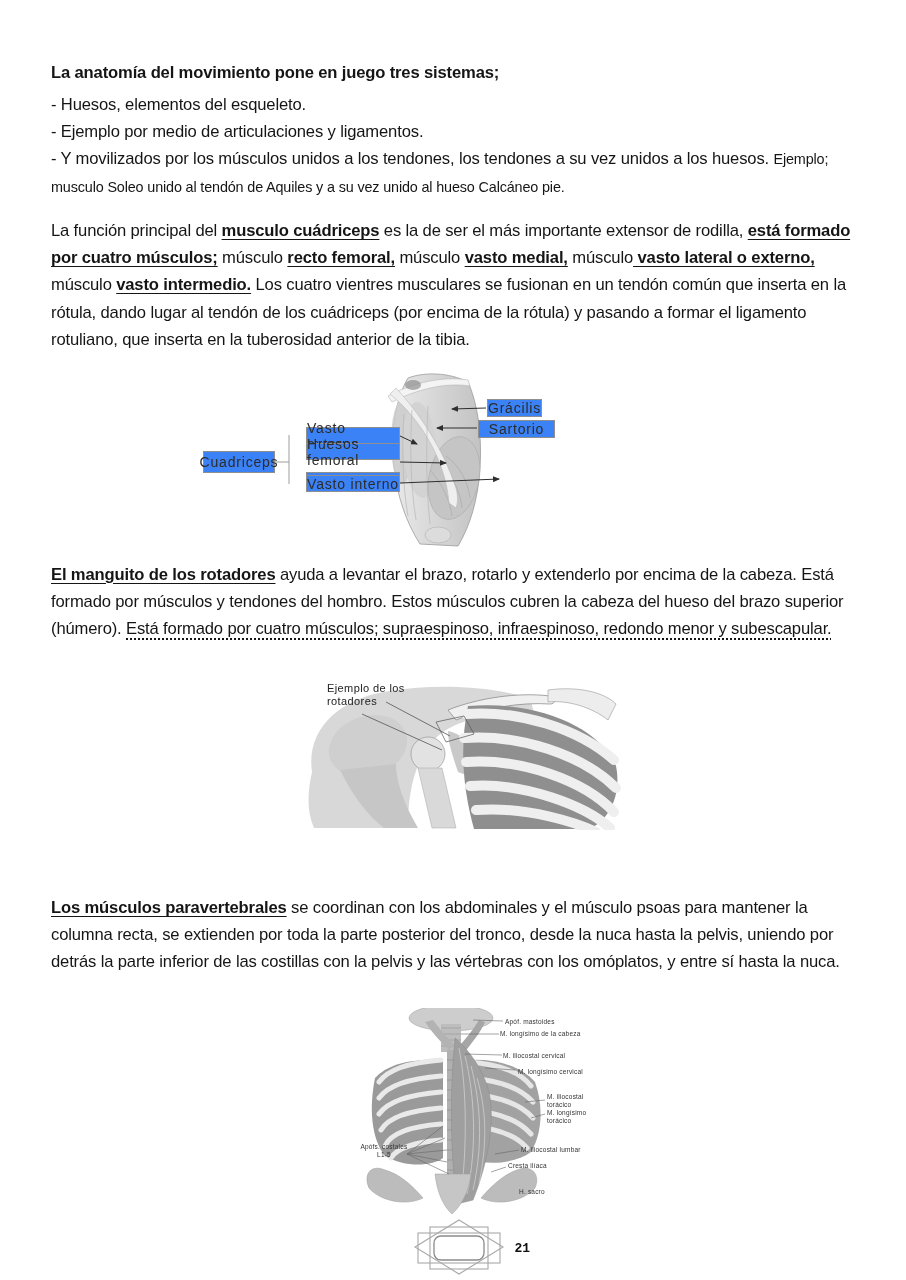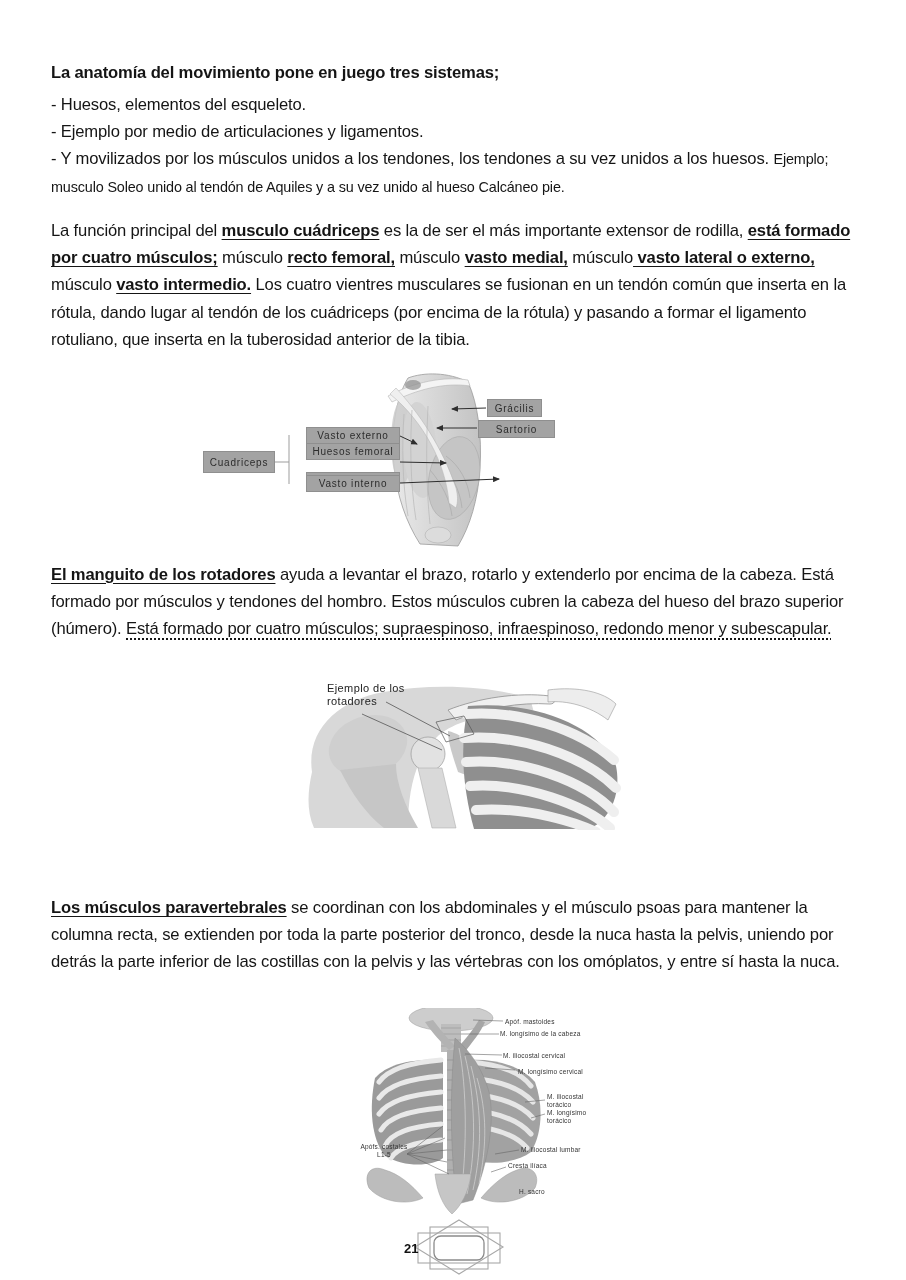--- a/index.html
+++ b/index.html
@@ -14,23 +14,23 @@
     font-size:16.6px; line-height:27.2px; letter-spacing:-0.15px;
   }
   .h { font-weight:bold; }
   .bu { font-weight:bold; text-decoration:underline; text-underline-offset:3px; }
   .du { text-decoration:underline dotted 1.5px; text-underline-offset:4px; }
   .sm { font-size:14.4px; }
   .pre { white-space:pre-line; }
 
   
   .box {
-    position:absolute; border:1px solid #8f8f8f; background:#a3a3a3;
+    position:absolute; border:1px solid #8f8f8f; background:#3b82f6;
     display:flex; align-items:center; justify-content:center;
-    font-size:10px; letter-spacing:0.8px; color:#2c2c2c;
+    font-size:14px; letter-spacing:0.8px; color:#2c2c2c;
   }
   
   .tlbl {
     position:absolute; font-size:6.5px; line-height:7.5px; color:#333;
     letter-spacing:0.2px;
   }
   .figure { position:absolute; left:0; width:906px; }
   svg { display:block; }
 </style>
 </head>
@@ -172,16 +172,16 @@
 L1-5</div>
 </div>
 
 <div class="abs" style="left:400px; top:1219px; width:118px; height:58px;">
   <svg width="118" height="58" viewBox="0 0 118 58">
     <rect x="18" y="14" width="82" height="30" fill="none" stroke="#a8a8a8" stroke-width="1.1"></rect>
     <rect x="30" y="8" width="58" height="42" fill="none" stroke="#a8a8a8" stroke-width="1.1"></rect>
     <polygon points="59,1 103,28 59,55 15,28" fill="none" stroke="#a8a8a8" stroke-width="1.1"></polygon>
     <rect x="34" y="17" width="50" height="24" rx="7" fill="#ffffff" stroke="#8a8a8a" stroke-width="1.3"></rect>
   </svg>
-  <div class="abs" style="left:4px; top:0; width:118px; height:58px; display:flex; align-items:center; justify-content:flex-start;">
+  <div class="abs" style="left:12px; top:0; width:118px; height:58px; display:flex; align-items:center; justify-content:flex-end;font-family:Liberation Mono, monospace;">
     <span style="font-weight:bold; font-size:13px; color:#111;">21</span>
   </div>
 </div>
 
 </body></html>

